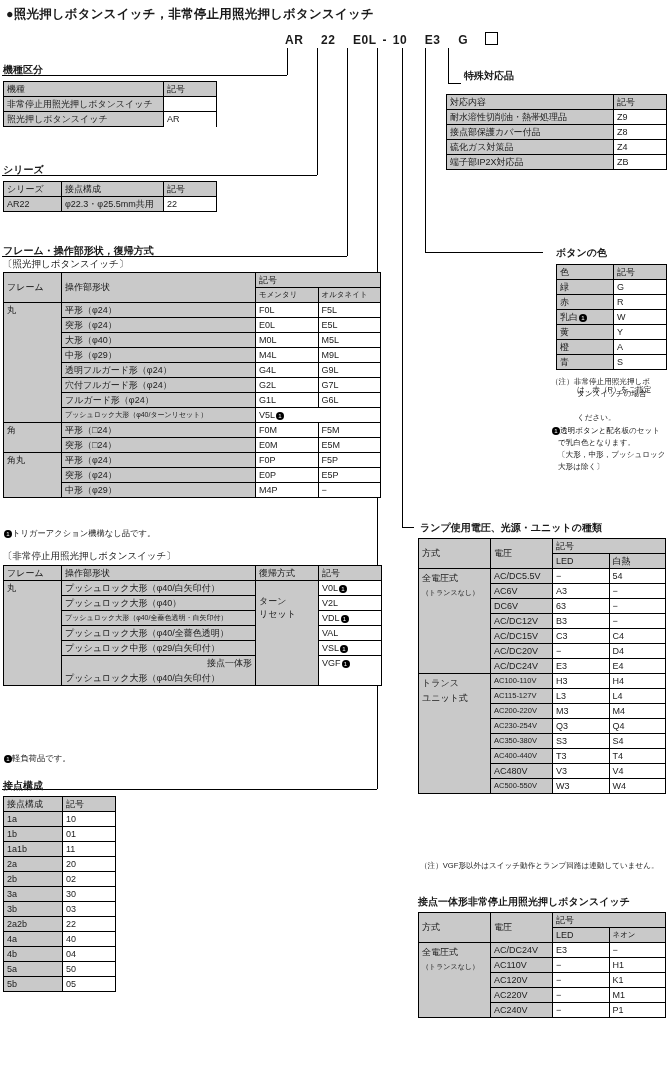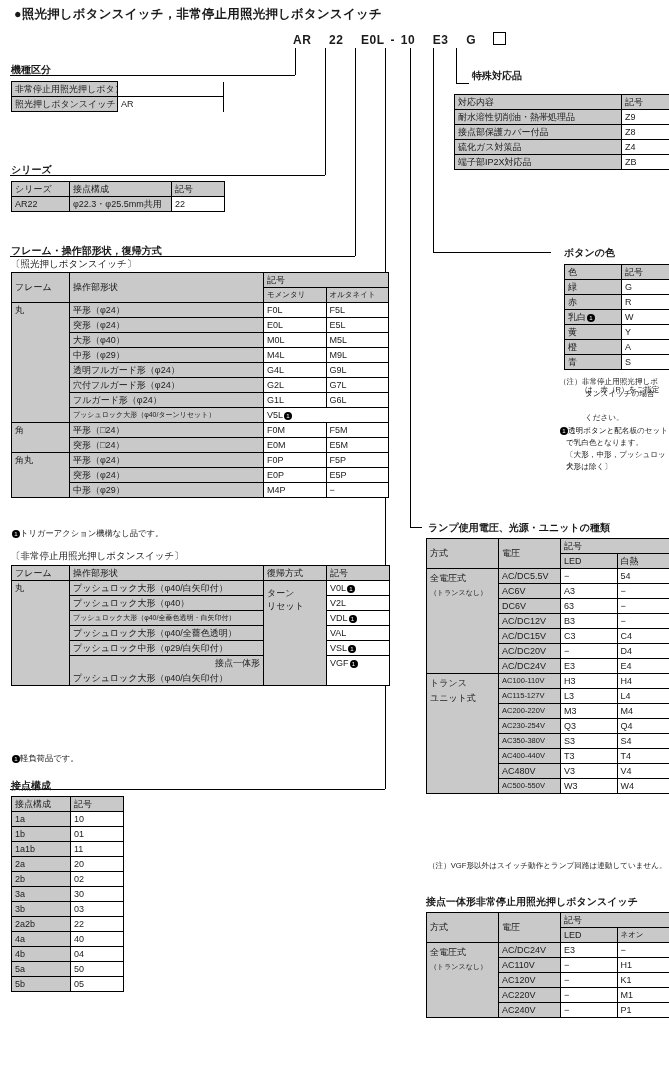--- a/index.html
+++ b/index.html
@@ -4,21 +4,21 @@
 <style>
   html,body{margin:0;padding:0;}
   body{
     width:669px;height:1068px;position:relative;
     background:#ffffff;
     font-family:"Liberation Sans","DejaVu Sans",sans-serif;
     color:#1a1a1a;
     font-size:9px;
     -webkit-font-smoothing:antialiased;
   }
-  .abs{position:absolute;margin-left:8px;}
+  .abs{position:absolute;}
 
   
   .page-title{
     font-size:12.5px;font-weight:bold;letter-spacing:.2px;
     white-space:nowrap;
   }
   .sec-head{
     font-size:10px;font-weight:bold;white-space:nowrap;
   }
   .sec-sub{
@@ -114,20 +114,24 @@
 <div class="vline abs" style="left:425px;top:48px;height:204px;"></div>
 <div class="hline abs" style="left:425px;top:252px;width:118px;"></div>
 
 <div class="vline abs" style="left:448px;top:48px;height:35px;"></div>
 <div class="hline abs" style="left:448px;top:83px;width:13px;"></div>
 
 <div class="abs sec-head" style="left:3px;top:63px;">機種区分</div>
 
 <table class="abs" style="left:3px;top:81px;width:213px;">
   <tbody>
+      <tr class="hdr">
+    <td class="sh" style="width:160px;">機種</td>
+    <td class="sh" style="width:53px;">記号</td>
+  </tr>
   <tr>
     <td class="sh">非常停止用照光押しボタンスイッチ</td>
     <td class="wh" style="border-top:none;"></td>
   </tr>
   <tr>
     <td class="sh">照光押しボタンスイッチ</td>
     <td class="wh" style="border-bottom:none;">AR</td>
   </tr>
 </tbody>
   </table>
@@ -246,21 +250,21 @@
   <tbody>
       <tr class="hdr">
     <td class="sh" style="width:58px;">フレーム</td>
     <td class="sh" style="width:194px;">操作部形状</td>
     <td class="sh" style="width:63px;">復帰方式</td>
     <td class="sh" style="width:63px;">記号</td>
   </tr>
   <tr>
     <td class="sh" rowspan="7" style="vertical-align:top;padding-top:2px;">丸</td>
     <td class="sh">プッシュロック大形（φ40/白矢印付）</td>
-    <td class="sh" rowspan="7" style="vertical-align:top;padding-top:6px;line-height:1.4;"><span>ターン</span><br><span>リセット</span></td>
+    <td class="sh" rowspan="7" style="vertical-align:top;padding-top:14px;line-height:1.4;"><span>ターン</span><br><span>リセット</span></td>
     <td class="wh"><span>V0L</span><span class="mk">1</span></td>
   </tr>
   <tr>
     <td class="sh">プッシュロック大形（φ40）</td>
     <td class="wh">V2L</td>
   </tr>
   <tr>
     <td class="sh xsm">プッシュロック大形（φ40/全薔色透明・白矢印付）</td>
     <td class="wh"><span>VDL</span><span class="mk">1</span></td>
   </tr>

